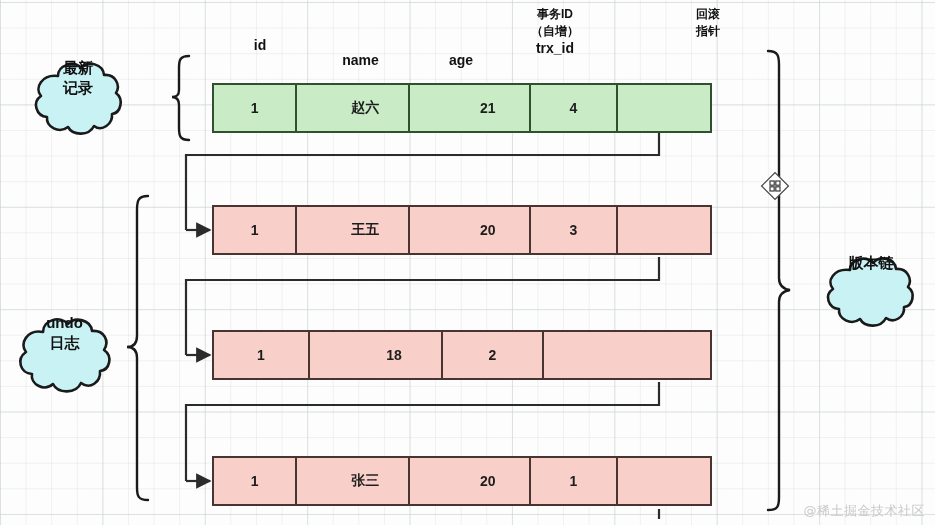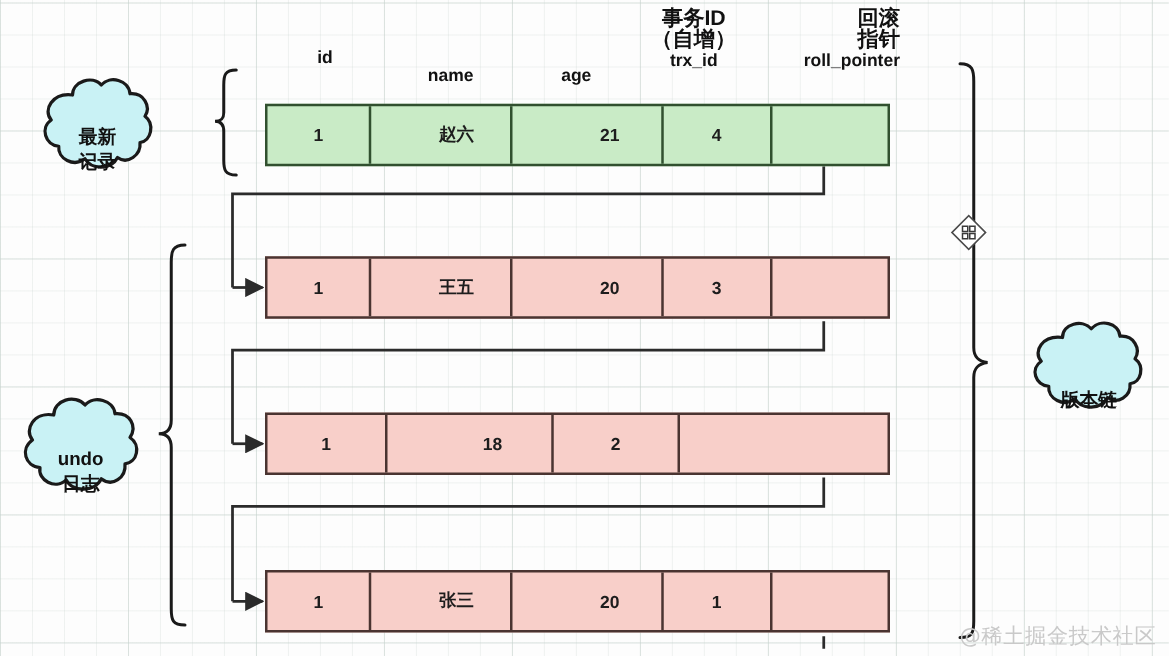--- a/index.html
+++ b/index.html
@@ -47,37 +47,37 @@
   .c-age{width:96px;margin-left:37px;}
   .c-trx{width:101px;}
   .c-roll{width:106px;}
 
   
   .hdr{
     position:absolute;text-align:center;
     font-size:14px;font-weight:bold;color:#111;
     line-height:17px;white-space:nowrap;
   }
-  .hdr .cn{font-size:17px;font-weight:bold;display:block;}
+  .hdr .cn{font-size:12px;font-weight:bold;display:block;}
   .hdr .en{font-size:14px;font-weight:bold;display:block;}
 
   
   .cloud{
     position:absolute;
-    display:flex;align-items:flex-end;justify-content:center;
+    display:flex;align-items:flex-start;justify-content:center;
     text-align:center;color:#111;font-weight:bold;font-size:15px;
     line-height:20px;z-index:5;
   }
   .cloud svg{position:absolute;left:0;top:0;}
   .cloud .txt{position:relative;z-index:2;}
 
   
   #watermark{
     position:absolute;right:10px;bottom:5px;
-    font-size:17px;color:#c9c9c9;
+    font-size:13px;color:#c9c9c9;
     font-family:"DejaVu Sans",sans-serif;
     letter-spacing:.5px;white-space:nowrap;
   }
   svg.lines{position:absolute;left:0;top:0;width:935px;height:525px;pointer-events:none;}
 </style>
 </head>
 <body>
 
 <div id="canvas">
 
@@ -133,21 +133,20 @@
 
   <div class="hdr" style="left:500px;top:6px;width:110px;">
     <span class="cn">事务ID</span>
     <span class="cn">（自增）</span>
     <span class="en">trx_id</span>
   </div>
 
   <div class="hdr" style="left:600px;top:6px;width:120px;text-align:right;">
     <span class="cn">回滚</span>
     <span class="cn">指针</span>
-    <span class="en">roll_pointer</span>
   </div>
 
   <div class="row green" style="left:212px;top:83px;width:500px;">
     <div class="cell c-id">1</div>
     <div class="cell c-name">赵六</div>
     <div class="cell c-age">21</div>
     <div class="cell c-trx">4</div>
     <div class="cell c-roll"></div>
   </div>
 

